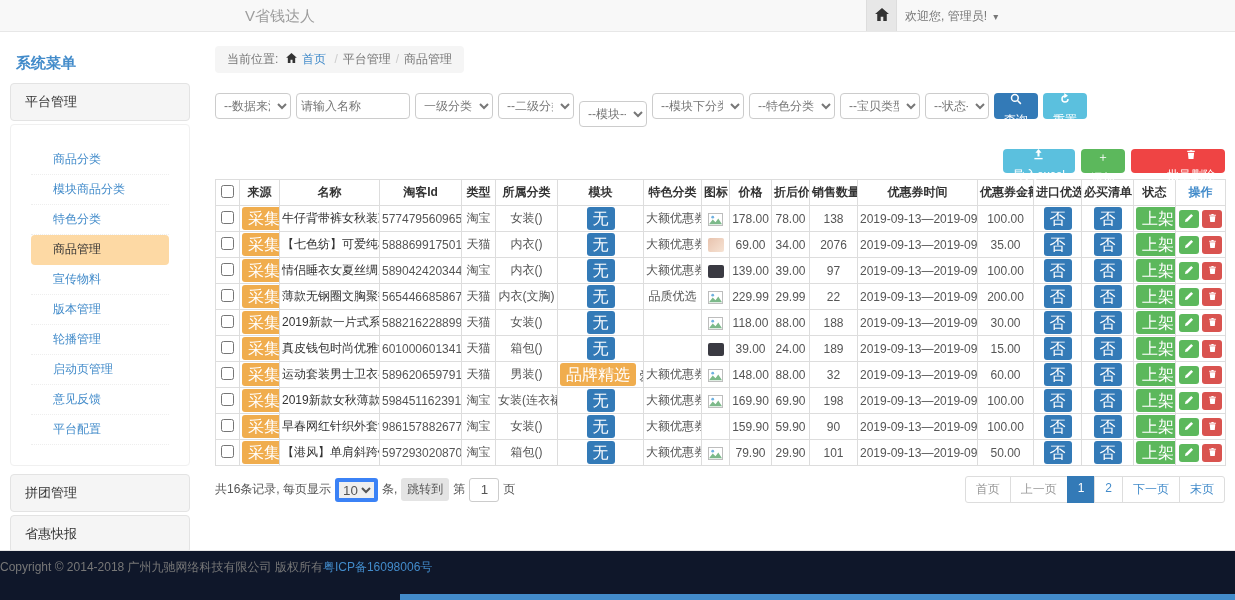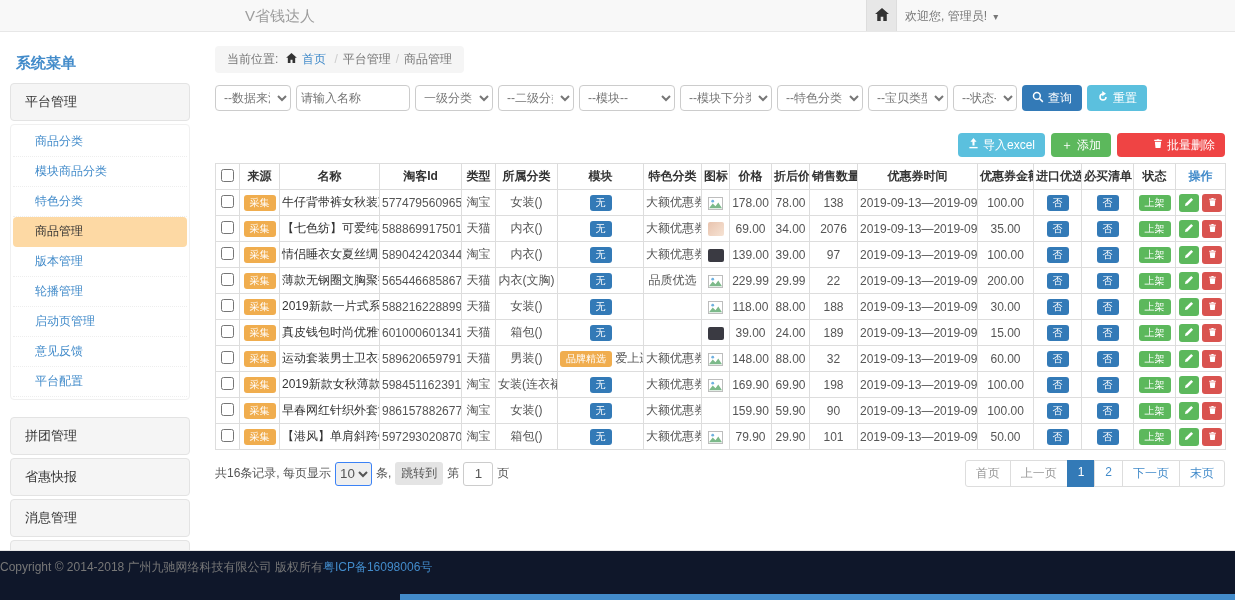--- a/index.html
+++ b/index.html
@@ -17,72 +17,72 @@
 
   
   .sidebar { position:absolute; left:10px; top:46px; width:180px; z-index:1; }
   .sidebar-title { color:#428bca; font-size:15px; font-weight:bold; padding:8px 6px 10px 6px; }
   .sb-item { cursor:pointer; }
   .sb-item.group { background:#f5f5f5; border:1px solid #e3e3e3; border-radius:4px;
     padding:9px 14px; margin-bottom:3px; color:#333; font-size:13px; }
   .sb-item.sub { color:#428bca; padding:6px 14px 6px 22px; border-bottom:1px dotted #eee;
     background:#fff; font-size:12px; }
   .sb-item.sub.active { background:#fdd9a4; border-radius:4px; color:#333; border-bottom-color:transparent; }
-  .sb-sub-wrap { border:1px solid #f0f0f0; border-radius:4px; margin-bottom:17px; padding:2px; }
+  .sb-sub-wrap { border:1px solid #f0f0f0; border-radius:4px; margin-bottom:8px; padding:20px; }
 
   
   .main { position:absolute; left:215px; top:46px; width:1010px; }
   .breadcrumb { display:inline-block; background:#f5f5f5; border-radius:4px; padding:5px 12px;
     color:#777; margin-bottom:12px; }
   .breadcrumb .bc-home { color:#428bca; text-decoration:none; cursor:pointer; }
   .breadcrumb .bc-sep { color:#ccc; margin:0 5px; }
   .breadcrumb .house { color:#333; margin:0 2px 0 4px; }
 
   
   .filters { display:flex; align-items:center; gap:5px; margin-bottom:22px; }
   .filters select, .filters input[type=text] { height:26px; border:1px solid #ccc; border-radius:4px;
     color:#777; font-size:12px; padding:0 4px; background:#fff; outline:none; }
   .btn { display:inline-flex; align-items:center; gap:4px; border:none; border-radius:4px;
-    color:#fff; font-size:12px; padding:0 10px; height:26px; cursor:pointer; }
+    color:#fff; font-size:12px; padding:0 10px; height:26px; cursor:pointer;flex-direction:column; }
   .btn-primary { background:#337ab7; }
   .btn-info { background:#5bc0de; }
   .btn-success { background:#5cb85c; }
   .btn-danger-light { background:#ef4444;padding-left:36px; }
 
   
   .toolbar { display:flex; justify-content:flex-end; gap:6px; margin-bottom:6px; }
   .toolbar .btn { height:24px; }
 
   
   table { border-collapse:collapse; table-layout:fixed; width:1010px; }
   th, td { border:1px solid #ddd; height:26px; text-align:center; overflow:hidden;
     white-space:nowrap; padding:0 2px; }
   th { color:#333; font-weight:bold; font-size:12px; background:#fff; }
   th.op-head { color:#428bca; }
   td { color:#555; }
   td.name-cell { color:#333; }
-  .pill { display:inline-block; color:#fff; border-radius:3px; padding:2px 6px; font-size:10px;
+  .pill { display:inline-block; color:#fff; border-radius:3px; padding:2px 6px; font-size:16px;
     line-height:1.2; cursor:pointer; }
   .pill-orange { background:#f0ad4e; }
   .pill-blue { background:#337ab7; }
   .pill-green { background:#5cb85c; }
   .op-btn { display:inline-block; width:20px; height:18px; border-radius:3px; border:none;
     cursor:pointer; vertical-align:middle; padding:0; line-height:10px; }
   .op-edit { background:#5cb85c; margin-right:3px; }
   .op-del { background:#d9534f; }
   .ic-photo { display:inline-block; width:16px; height:14px; border-radius:2px;
     background:linear-gradient(135deg,#e8c3ae,#f6e3d4); vertical-align:middle; }
   .ic-dark { display:inline-block; width:16px; height:13px; border-radius:2px;
     background:#3a3a42; vertical-align:middle; }
   .ic-img { vertical-align:middle; }
 
   
   .pagebar { display:flex; justify-content:space-between; align-items:center; margin-top:10px; }
   .pagebar-left { display:flex; align-items:center; gap:4px; color:#555; }
-  .pagebar-left select { height:24px; border:1px solid #3b82f6; border-radius:3px; color:#555; }
+  .pagebar-left select { height:24px; border:4px solid #3b82f6; border-radius:3px; color:#555; }
   .jump-chip { background:#e4e4e4; border-radius:3px; padding:3px 6px; color:#555; cursor:pointer; }
   .jump-input { width:30px; height:24px; border:1px solid #ccc; border-radius:3px; text-align:center; color:#555; }
   .pager { display:flex; }
   .pager .pg { border:1px solid #ddd; padding:4px 10px; margin-left:-1px; color:#428bca;
     background:#fff; cursor:pointer; }
   .pager .pg:first-child { border-radius:3px 0 0 3px; }
   .pager .pg:last-child { border-radius:0 3px 3px 0; }
   .pager .pg.disabled { color:#999; cursor:default; }
   .pager .pg.active { background:#337ab7; border-color:#337ab7; color:#fff; }
 
@@ -112,20 +112,21 @@
 
 <div class="sidebar">
   <div class="sidebar-title">系统菜单</div>
   <div id="sidebar-menu">
       <div class="sb-item group">平台管理</div>
       <div class="sb-sub-wrap">
         <div class="sb-item sub">商品分类</div>
         <div class="sb-item sub">模块商品分类</div>
         <div class="sb-item sub">特色分类</div>
         <div class="sb-item sub active">商品管理</div>
+        <div class="sb-item sub">宣传物料</div>
         <div class="sb-item sub">版本管理</div>
         <div class="sb-item sub">轮播管理</div>
         <div class="sb-item sub">启动页管理</div>
         <div class="sb-item sub">意见反馈</div>
         <div class="sb-item sub">平台配置</div>
       </div>
       <div class="sb-item group">拼团管理</div>
       <div class="sb-item group">省惠快报</div>
       <div class="sb-item group">消息管理</div>
       <div class="sb-item group">订单管理</div>
@@ -144,21 +145,21 @@
     <span class="bc-home">首页</span>
     <span id="bc-items"><span class="bc-sep">/</span><span>平台管理</span><span class="bc-sep">/</span><span>商品管理</span></span>
   </div>
 
   <div class="filters" id="filter-bar">
 
     <select style="width: 76px;"><option>--数据来源--</option></select>
       <input type="text" placeholder="请输入名称" style="width: 114px;">
       <select style="width: 78px;"><option>一级分类</option></select>
       <select style="width: 76px;"><option>--二级分类--</option></select>
-      <select style="width: 96px;"><option>--模块--</option></select>
+      <select style="width: 68px; margin-top: 16px;"><option>--模块--</option></select>
       <select style="width: 92px;"><option>--模块下分类--</option></select>
       <select style="width: 86px;"><option>--特色分类--</option></select>
       <select style="width: 80px;"><option>--宝贝类型--</option></select>
       <select style="width: 64px;"><option>--状态--</option></select>
       <button class="btn btn-primary">
       <span>
         <svg width="12" height="12" viewBox="0 0 16 16">
             <circle cx="6.5" cy="6.5" r="4.5" fill="none" stroke="#fff" stroke-width="2"></circle>
             <line x1="10" y1="10" x2="14.5" y2="14.5" stroke="#fff" stroke-width="2"></line>
           </svg>

